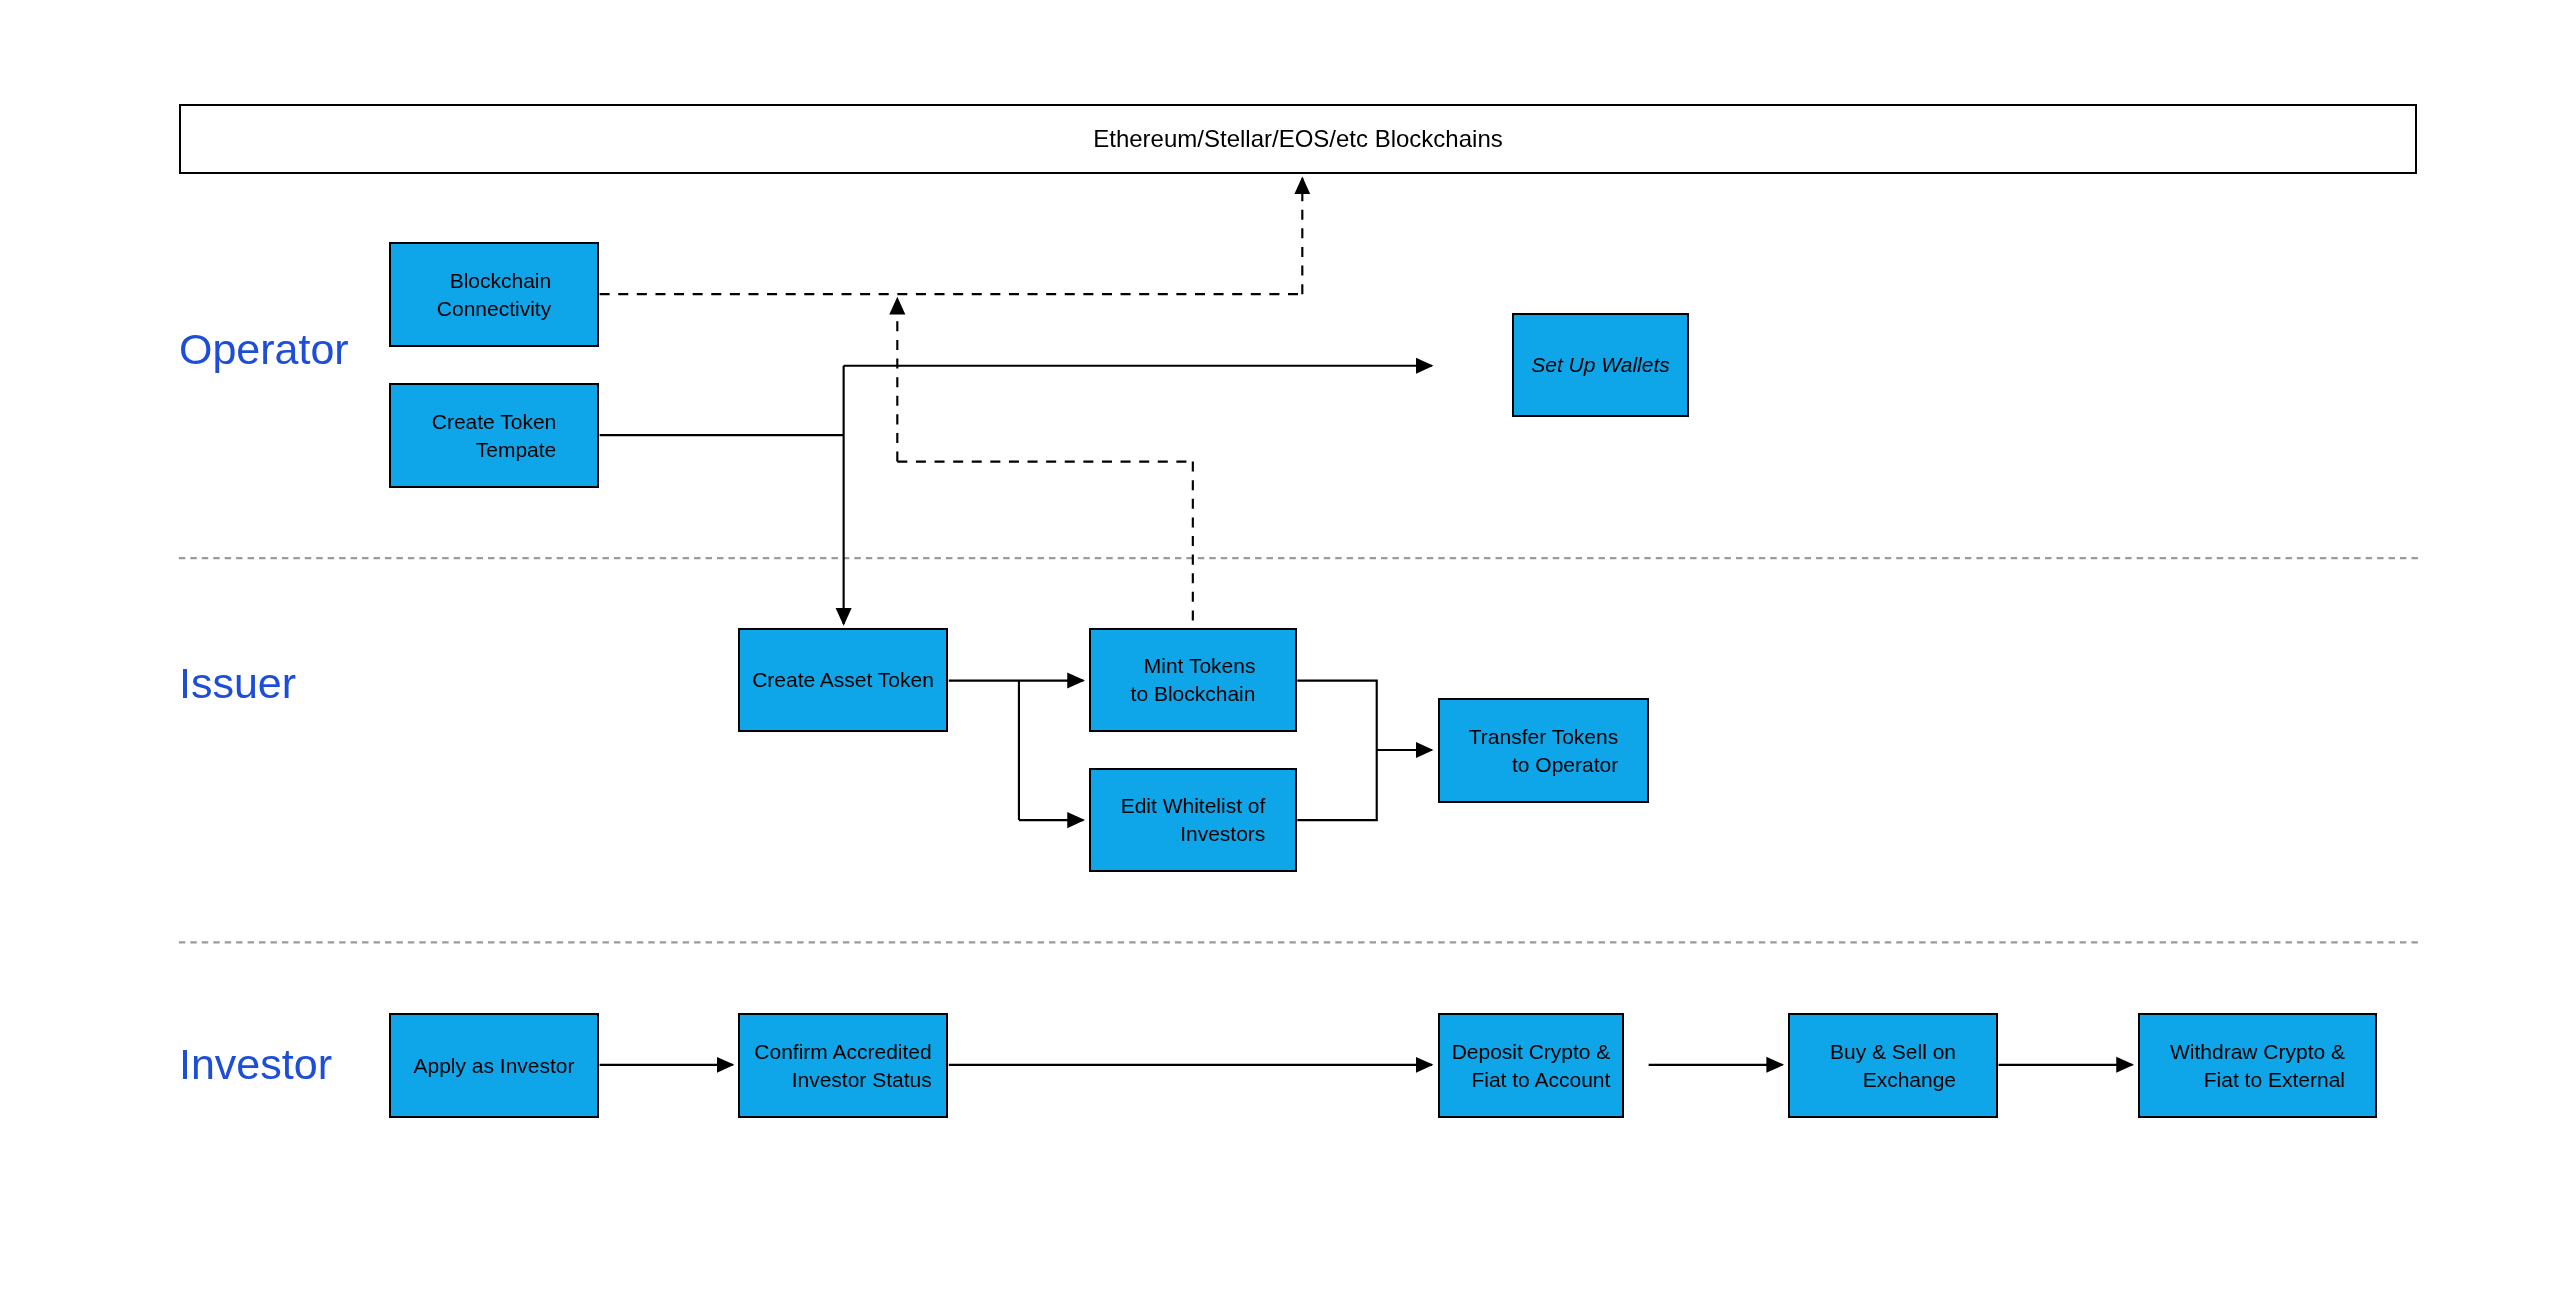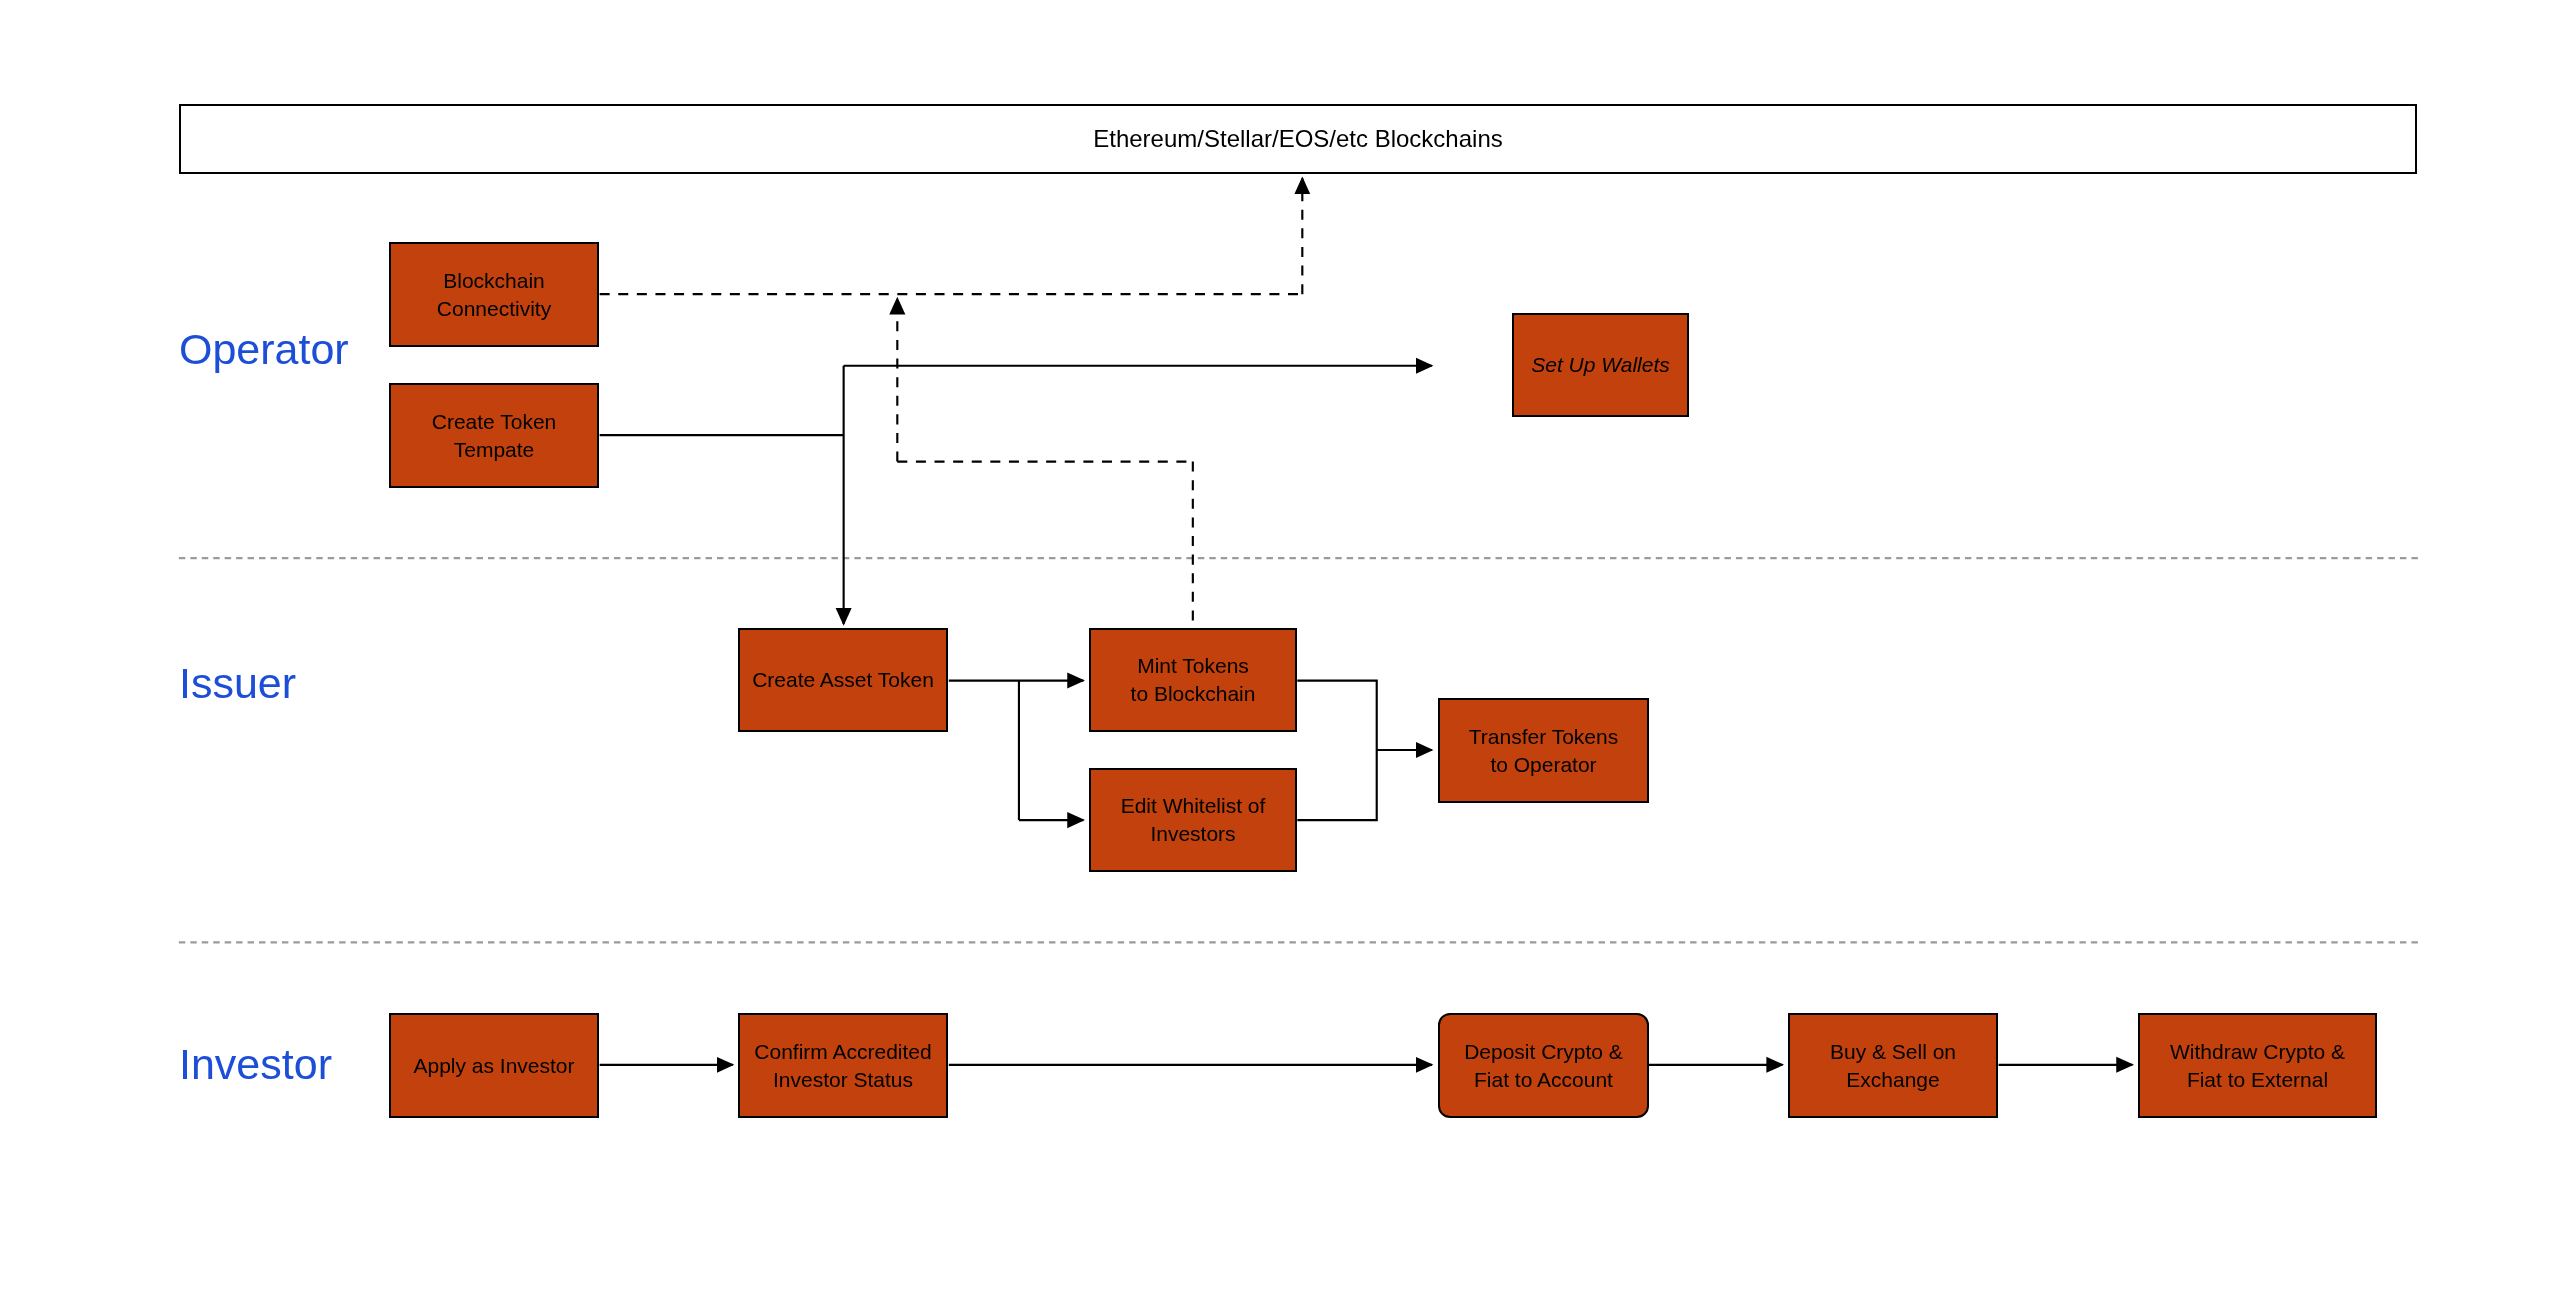--- a/index.html
+++ b/index.html
@@ -20,25 +20,25 @@
     position: absolute;
     left: 0;
     top: 0;
     width: 2576px;
     height: 1301px;
   }
   .node {
     position: absolute;
     box-sizing: border-box;
     border: 2.1px solid #000000;
-    background: #c2410c;
+    background: #0ea5e9;
     display: flex;
     align-items: center;
     justify-content: center;
-    text-align: center;
+    text-align: right;
     font-size: 21px;
     line-height: 1.32;
     white-space: pre-line;
   }
   .bar {
     position: absolute;
     box-sizing: border-box;
     border: 2.1px solid #000000;
     background: #ffffff;
     display: flex;
@@ -114,21 +114,21 @@
   <div class="node" style="left:1089px; top:628px; width:208px; height:104px;">Mint Tokens
 to Blockchain</div>
   <div class="node" style="left:1089px; top:768px; width:208px; height:104px;">Edit Whitelist of
 Investors</div>
   <div class="node" style="left:1438px; top:698px; width:211px; height:105px;">Transfer Tokens
 to Operator</div>
 
   <div class="node" style="left:389px; top:1013px; width:210px; height:105px;">Apply as Investor</div>
   <div class="node" style="left:738px; top:1013px; width:210px; height:105px;">Confirm Accredited
 Investor Status</div>
-  <div class="node" style="left:1438px; top:1013px; width:211px; height:105px;border-radius:12px;">Deposit Crypto &amp;
+  <div class="node" style="left:1438px; top:1013px; width:186px; height:105px;">Deposit Crypto &amp;
 Fiat to Account</div>
   <div class="node" style="left:1788px; top:1013px; width:210px; height:105px;">Buy &amp; Sell on
 Exchange</div>
   <div class="node" style="left:2138px; top:1013px; width:239px; height:105px;">Withdraw Crypto &amp;
 Fiat to External</div>
 
 </div>
 
 
 </body></html>

